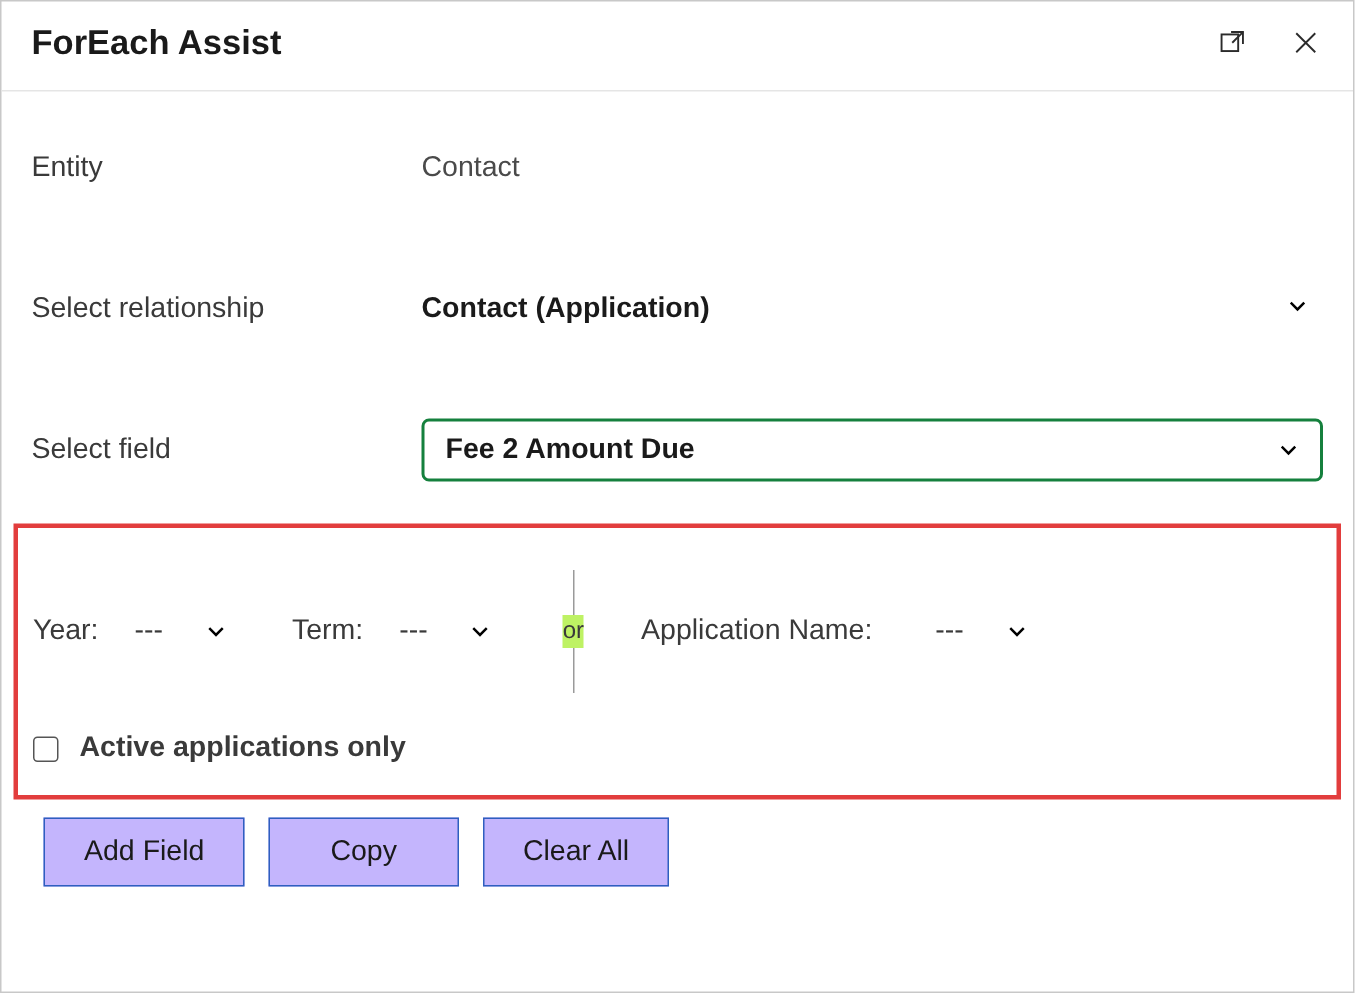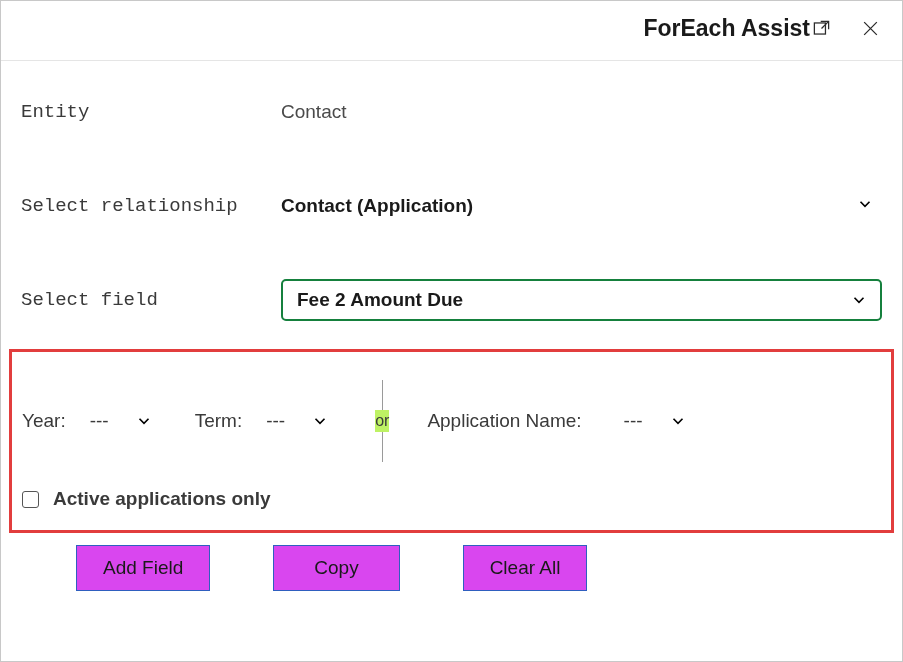--- a/index.html
+++ b/index.html
@@ -11,21 +11,21 @@
       font-family: "Segoe UI", -apple-system, sans-serif;
       background: #fff;
       width: 903px;
       height: 662px;
       border: 1px solid #c8c8c8;
       position: relative;
     }
     .header {
       display: flex;
       align-items: center;
-      justify-content: flex-end;
+      justify-content: space-between;
       padding: 14px 20px 18px 20px;
       border-bottom: 1px solid #e5e5e5;
     }
     .title {
       font-size: 23px;
       font-weight: 700;
       color: #1a1a1a;
     }
     .header-icons {
       display: flex;
@@ -50,21 +50,20 @@
       align-items: center;
       min-height: 42px;
     }
     .row-entity { margin-top: 20px; margin-bottom: 52px; }
     .row-rel { margin-bottom: 52px; }
     .row-field { margin-bottom: 28px; }
     .label {
       width: 260px;
       font-size: 19px;
       color: #3a3a3a;
-      font-family: Liberation Mono, monospace;
     }
     .value-static {
       font-size: 19px;
       color: #4a4a4a;
       font-weight: 500;
     }
     .value-dropdown-plain {
       flex: 1;
       display: flex;
       align-items: flex-start;
@@ -146,27 +145,26 @@
       font-size: 19px;
       color: #3a3a3a;
     }
     .button-row {
       display: flex;
       gap: 16px;
       padding: 12px 20px 0 28px;
     }
     .btn {
       border: 1px solid #2f5fbf;
-      background: #d946ef;
+      background: #c4b5fd;
       color: #1a1a1a;
       font-size: 19px;
       padding: 11px 26px;
       cursor: pointer;
       font-family: inherit;
-      margin-left: 47px;
     }
     .btn.copy { padding-left: 40px; padding-right: 40px;}
   </style>
 </head>
 <body>
 
 <div class="header">
   <div class="title">ForEach Assist</div>
   <div class="header-icons">
     <button class="icon-btn">

